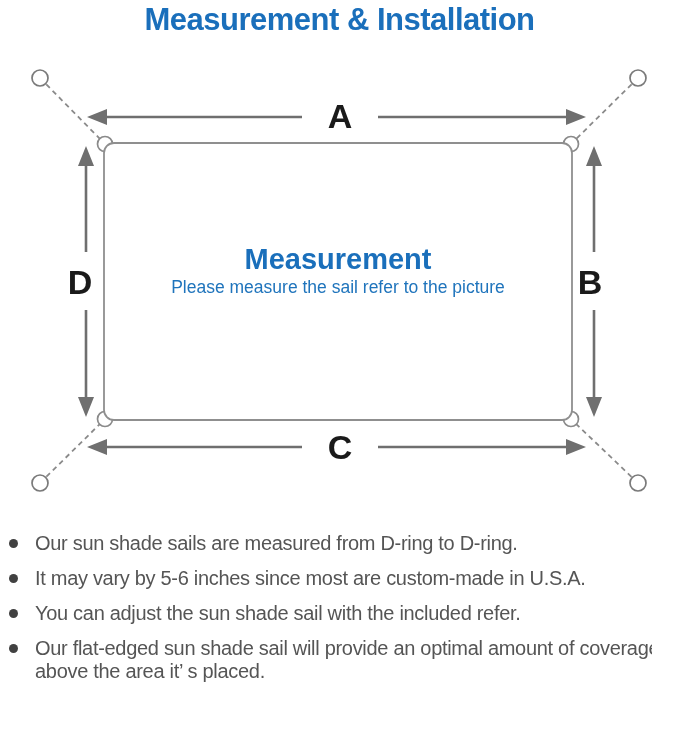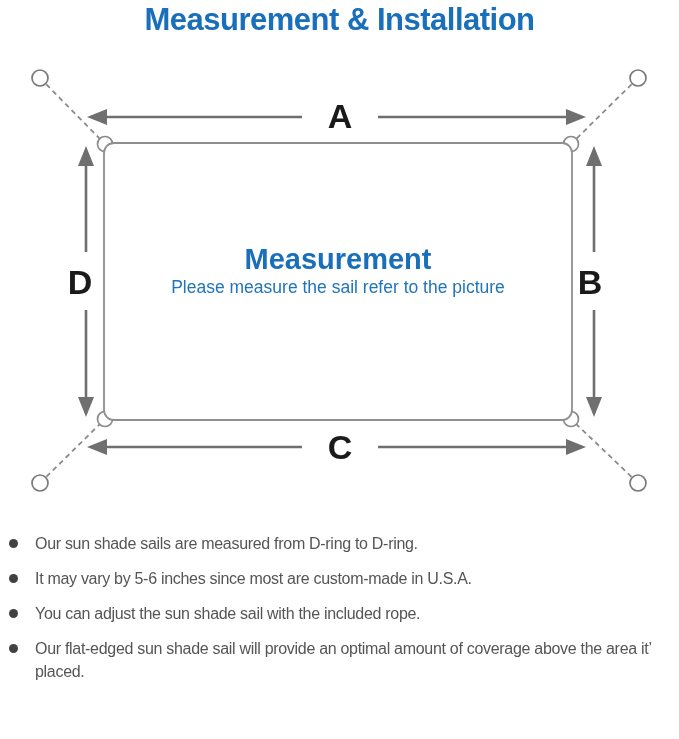--- a/index.html
+++ b/index.html
@@ -105,21 +105,21 @@
     width: 9px;
     height: 9px;
     border-radius: 50%;
     background: #414141;
     margin-top: 7px;
     margin-right: 17px;
   }
   .note-text {
     display: block;
     max-width: 633px;
-    font-size: 16px;
+    font-size: 20px;
     letter-spacing: -0.3px;
     line-height: 23px;
     color: #555555;
   }
 </style>
 </head>
 <body>
 
 <div id="page">
 
@@ -191,21 +191,21 @@
     <li>
       <span class="bullet-dot"></span>
       <span class="note-text">Our sun shade sails are measured from D-ring to D-ring.</span>
     </li>
     <li>
       <span class="bullet-dot"></span>
       <span class="note-text">It may vary by 5-6 inches since most are custom-made in U.S.A.</span>
     </li>
     <li>
       <span class="bullet-dot"></span>
-      <span class="note-text">You can adjust the sun shade sail with the included rope.</span>
+      <span class="note-text">You can adjust the sun shade sail with the included refer.</span>
     </li>
     <li>
       <span class="bullet-dot"></span>
       <span class="note-text">Our flat-edged sun shade sail will provide an optimal amount of coverage above the area it’ s placed.</span>
     </li>
   </ul>
 
 </div>
 
 </body></html>

